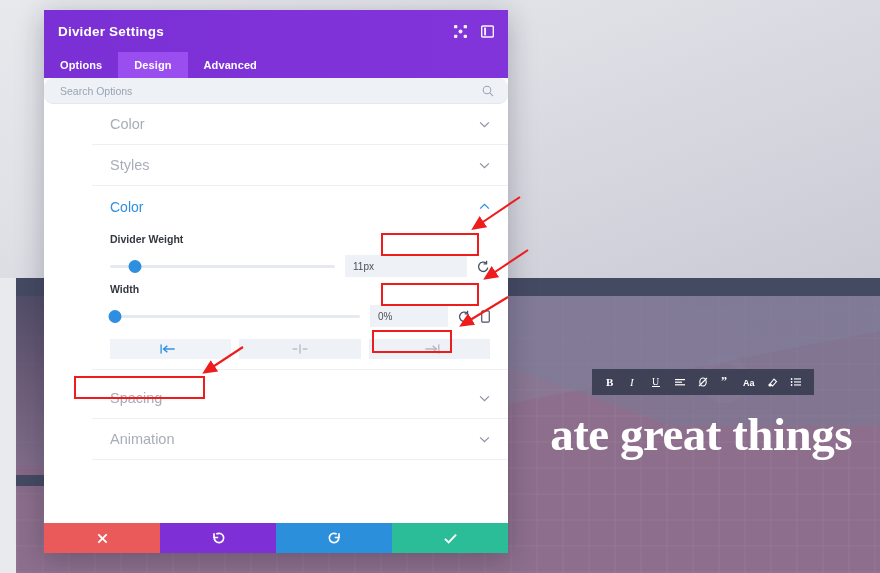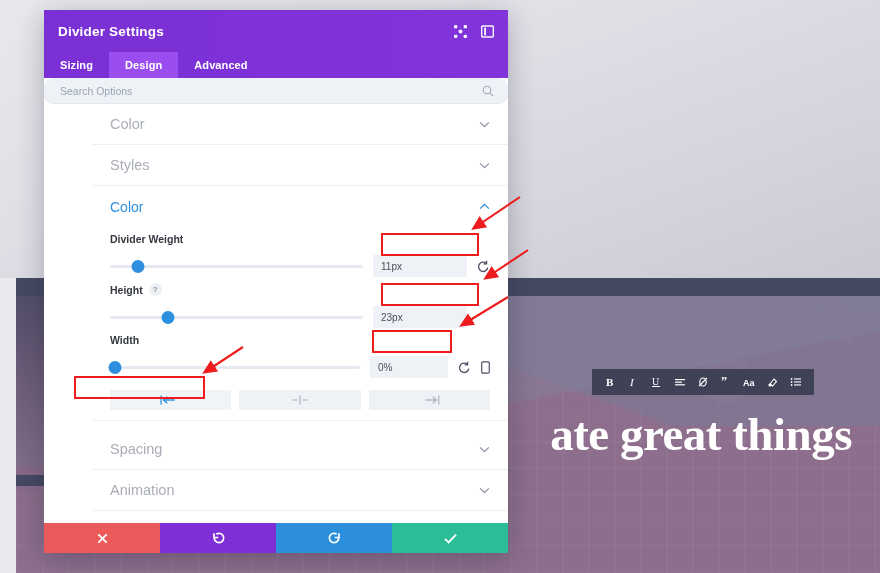--- a/index.html
+++ b/index.html
@@ -145,21 +145,21 @@
   }
   .slider-track{
     position:absolute;top:6px;left:0;right:0;height:3px;
     background:#e6eaf0;border-radius:2px;
   }
   .slider-thumb{
     position:absolute;top:1px;width:13px;height:13px;border-radius:50%;
     background:#2e8fe0;transform:translateX(-50%);
   }
   .val-box{
-    width:94px;height:22px;background:#eef1f6;border:0;outline:none;
+    width:122px;height:22px;background:#eef1f6;border:0;outline:none;
     font-family:"Liberation Sans", sans-serif;font-size:10px;color:#4a4f59;
     padding:0 8px;box-sizing:border-box;
   }
   .small-icon{color:#4a4f63;cursor:pointer;display:flex;}
 
   .align-row{display:flex;gap:8px;margin-top:6px;}
   .align-btn{
     flex:1;height:20px;background:#eef1f6;display:flex;
     align-items:center;justify-content:center;cursor:pointer;
   }
@@ -278,21 +278,21 @@
         <span class="hdr-icon">
           <svg width="13" height="13" viewBox="0 0 14 14">
             <rect x="0.7" y="1" width="12.6" height="12" rx="1.4" fill="none" stroke="#fff" stroke-width="1.6"></rect>
             <rect x="3.4" y="2.8" width="2" height="8.4" fill="#fff"></rect>
           </svg>
         </span>
       </div>
     </div>
 
     <div class="tabs">
-      <div class="tab">Sizing</div>
+      <div class="tab">Options</div>
       <div class="tab active">Design</div>
       <div class="tab">Advanced</div>
     </div>
 
     <div class="search-row">
       <input class="search-input" type="text" placeholder="Search Options" style="">
       <span class="search-icon">
         <svg width="12" height="12" viewBox="0 0 13 13">
           <circle cx="5.4" cy="5.4" r="4.1" fill="none" stroke="#9aa4b4" stroke-width="1.1"></circle>
           <line x1="8.5" y1="8.5" x2="12" y2="12" stroke="#9aa4b4" stroke-width="1.1"></line>
@@ -341,36 +341,20 @@
             <input class="val-box" type="text" value="11px" style="">
             <span class="small-icon">
               <svg width="13" height="13" viewBox="0 0 14 14">
                 <path d="M11.6 8.2 A5 5 0 1 1 10 3.6" fill="none" stroke="#4a4f63" stroke-width="1.4"></path>
                 <polyline points="10.3,0.9 10.3,4.1 7.1,4.1" fill="none" stroke="#4a4f63" stroke-width="1.4"></polyline>
               </svg>
             </span>
           </div>
         </div>
 
-        <div class="field">
-          <div class="field-label">
-            <span>Height</span>
-            <span class="help-dot">?</span>
-          </div>
-          <div class="field-row">
-            <div class="slider">
-              <div class="slider-track"></div>
-              <div class="slider-thumb" style="left:23%"></div>
-            </div>
-            <input class="val-box" type="text" value="23px" style="">
-            <span class="small-icon" style="visibility:hidden">
-              <svg width="13" height="13"></svg>
-            </span>
-          </div>
-        </div>
 
         <div class="field">
           <div class="field-label">Width</div>
           <div class="field-row">
             <div class="slider" style="max-width:276px">
               <div class="slider-track"></div>
               <div class="slider-thumb" style="left:2%"></div>
             </div>
             <input class="val-box" style="width: 78px;" type="text" value="0%">
             <span class="small-icon">

